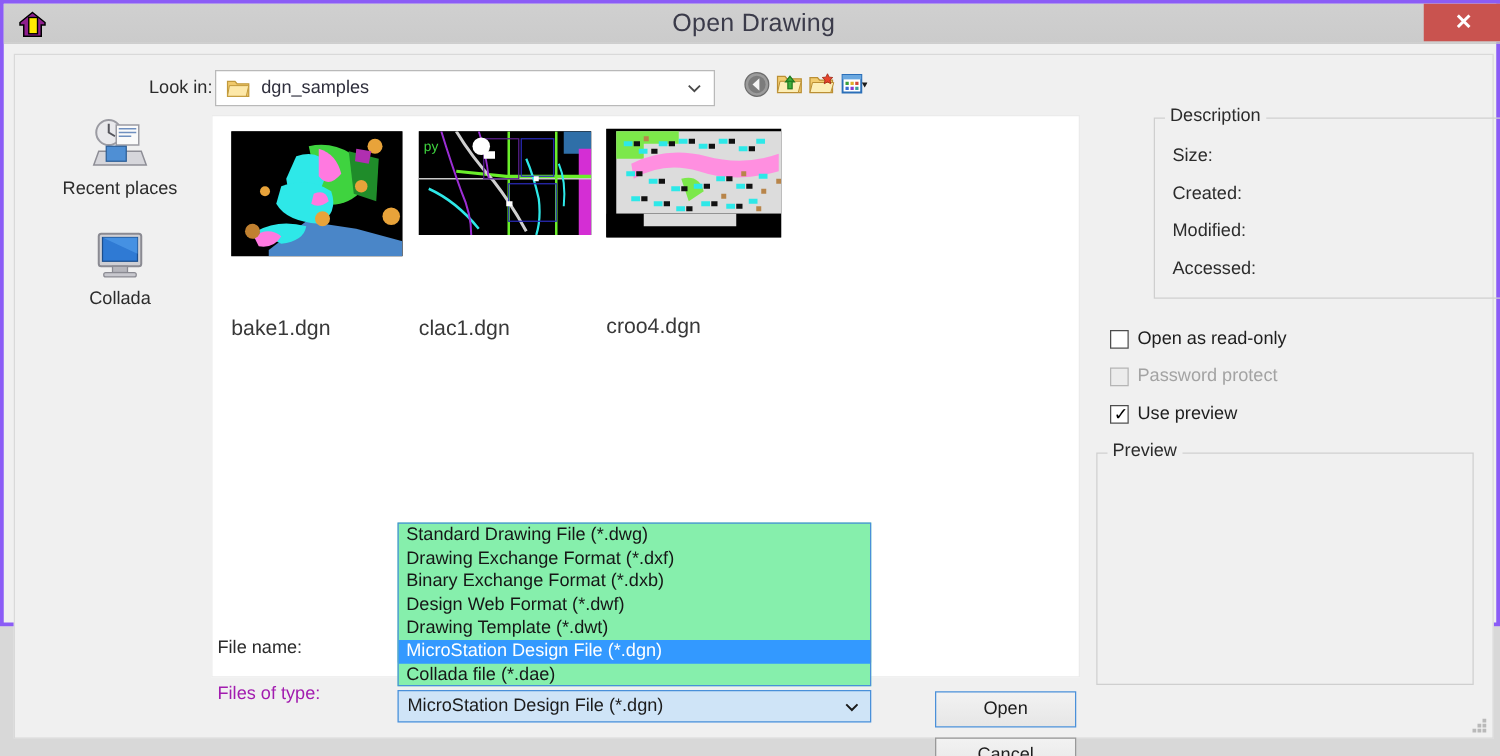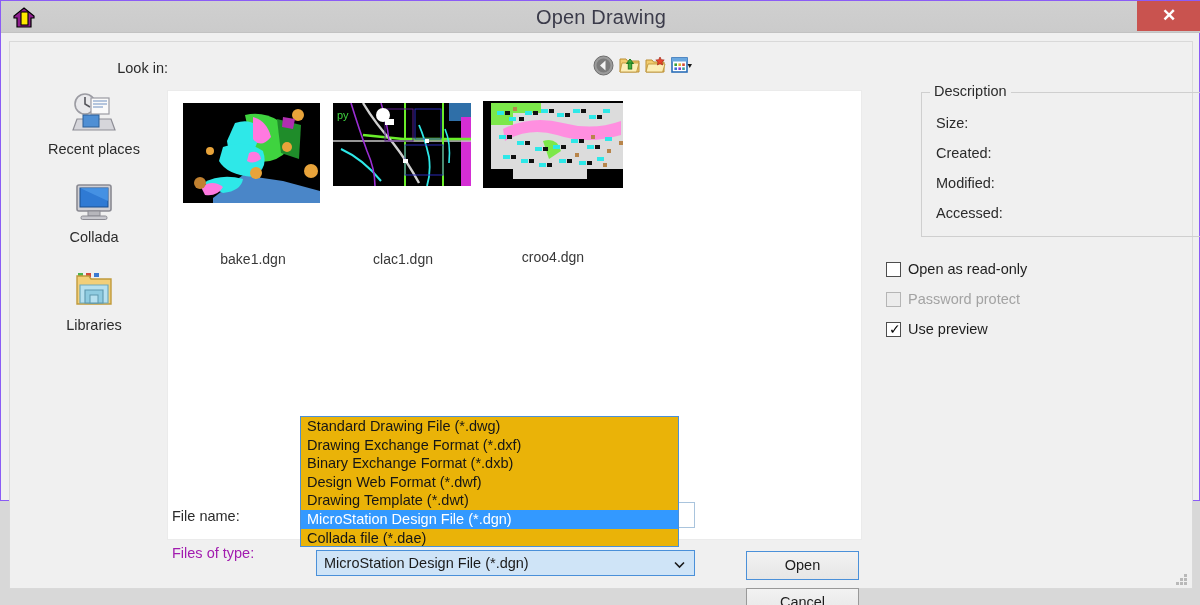--- a/index.html
+++ b/index.html
@@ -6,21 +6,21 @@
   html, body {
     width: 1200px; height: 605px;
     font-family: "Liberation Sans", sans-serif;
     background: #d8d8d8;
     overflow: hidden;
   }
   #dialog {
     position: absolute; left: 0; top: 0;
     width: 1200px; height: 501px;
     background: #f0f0f0;
-    border: 1px solid #8b5cf6;
+    border: 3px solid #8b5cf6;
     text-decoration: underline;
   }
 
   
   #titlebar {
     position: absolute; left: 0; top: 0; width: 1200px; height: 32px;
     background: linear-gradient(to bottom, #d0d0d0 0%, #cbcbcb 100%);
     border-bottom: 1px solid #c2c2c2;
   }
   #app-icon {
@@ -68,22 +68,22 @@
   }
 
   
   #file-list {
     position: absolute; left: 157px; top: 48px; width: 695px; height: 450px;
     background: #fff; border: 1px solid #ebebeb;
   }
   .file-tile { position: absolute; cursor: pointer; }
   .file-thumb { position: absolute; left: 0; top: 0; background: #000; overflow: hidden; }
   .file-caption {
-    position: absolute; width: 100%; text-align: center;
-    font-size: 14px; color: #383838;
+    position: absolute; width: 100%; text-align: left;
+    font-size: 17px; color: #383838;
   }
 
   
   #places {
     position: absolute; left: 14px; top: 48px; width: 140px; height: 450px;
   }
   .place-item {
     position: absolute; width: 140px; height: 84px; cursor: pointer; text-align: center;
   }
   .place-icon { position: relative; margin: 0 auto; width: 50px; height: 48px; }
@@ -105,22 +105,22 @@
     background: #cfe4f7; border: 1px solid #4a90d9; cursor: pointer;
   }
   #filetype-value {
     position: absolute; left: 7px; top: 0; height: 24px; line-height: 24px;
     font-size: 14.5px; color: #1b1b1b;
   }
   #filetype-chev { position: absolute; right: 8px; top: 6px; width: 13px; height: 13px; }
 
   
   #dropdown {
-    position: absolute; left: 290px; top: 374px; width: 379px; height: 131px;
-    background: #eab308; border: 1px solid #4a90d9; z-index: 40;
+    position: absolute; left: 306px; top: 374px; width: 379px; height: 131px;
+    background: #86efac; border: 1px solid #4a90d9; z-index: 40;
   }
   .dd-item {
     height: 18.6px; line-height: 18.6px; padding-left: 6px;
     font-size: 14.5px; color: #161616; white-space: nowrap; cursor: pointer;
   }
   .dd-item.selected { background: #3399ff; color: #ffffff; }
 
   
   .dlg-btn {
     position: absolute; width: 113px; height: 29px;
@@ -175,20 +175,34 @@
         <rect x="10" y="7" width="7" height="13" fill="#ffe900" stroke="#000" stroke-width="1.1"></rect>
       </svg>
     </div>
     <div id="title-text">Open Drawing</div>
     <div id="close-btn">✕</div>
   </div>
 
   <div id="body-area">
 
     <div id="lookin-label">Look in:</div>
+    <div id="lookin-combo">
+      <div id="lookin-folder">
+        <svg width="19" height="17" viewBox="0 0 19 17">
+          <path d="M1 3 H7 L8.6 5 H18 V15 H1 Z" fill="#f0c96a" stroke="#c29a3c" stroke-width="1"></path>
+          <path d="M2.5 6.5 H18 L16 15 H1 Z" fill="#fde8a8" stroke="#c29a3c" stroke-width=".8"></path>
+        </svg>
+      </div>
+      <div id="lookin-value">dgn_samples</div>
+      <div id="lookin-chev">
+        <svg width="13" height="13" viewBox="0 0 13 13">
+            <path d="M2 4.5 L6.5 9 L11 4.5" fill="none" stroke="#4a4a4a" stroke-width="1.5"></path>
+          </svg>
+      </div>
+    </div>
 
     <div class="tool-btn" style="left:583px">
       <span>
         <svg width="21" height="21" viewBox="0 0 21 21">
           <circle cx="10.5" cy="10.5" r="9.5" fill="#9b9b9b" stroke="#6d6d6d" stroke-width="1"></circle>
           <circle cx="10.5" cy="10.5" r="7" fill="#7c7c7c"></circle>
           <path d="M12.5 5.5 L7 10.5 L12.5 15.5 Z" fill="#f4f4f4"></path>
         </svg>
       </span>
     </div>
@@ -250,34 +264,20 @@
             <rect x="11" y="10" width="28" height="19" fill="#2f7ad4"></rect>
             <rect x="11" y="10" width="28" height="19" fill="none" stroke="#1b4e8e" stroke-width="1"></rect>
             <path d="M11 10 L39 23 L39 10 Z" fill="#4e9ae8" opacity=".75"></path>
             <rect x="19" y="33" width="12" height="5" fill="#b6b6bc" stroke="#8a8a92" stroke-width="1"></rect>
             <rect x="12" y="38" width="26" height="3.5" rx="1.6" fill="#c8c8ce" stroke="#8a8a92" stroke-width="1"></rect>
           </svg>
         </div>
         <div class="place-label">Collada</div>
       </div>
 
-      <div class="place-item" style="top:176px">
-        <div class="place-icon">
-          <svg width="50" height="48" viewBox="0 0 50 48">
-            <rect x="9" y="7" width="5" height="4" fill="#4db34d"></rect>
-            <rect x="17" y="7" width="5" height="4" fill="#d34b3b"></rect>
-            <rect x="25" y="7" width="5" height="4" fill="#3b7ad3"></rect>
-            <path d="M8 10 H20 L22 13 H42 V38 H8 Z" fill="#f2cf79" stroke="#c09a3c" stroke-width="1.4"></path>
-            <path d="M11 19 H39 V37 H11 Z" fill="#b6e0ef" stroke="#6fa9bd" stroke-width="1.2"></path>
-            <path d="M16 24 H34 V37 H16 Z" fill="#8ecbe0" stroke="#5d97ad" stroke-width="1.1"></path>
-            <rect x="21" y="29" width="8" height="8" fill="#b6e0ef" stroke="#5d97ad" stroke-width="1"></rect>
-          </svg>
-        </div>
-        <div class="place-label">Libraries</div>
-      </div>
 
 
     </div>
 
     <div id="file-list">
 
       <div class="file-tile" style="left:15px; top:12px; width:140px; height:175px">
         <div class="file-thumb" style="width:137px; height:100px">
           <svg width="137" height="100" viewBox="0 0 137 100" preserveAspectRatio="none">
             <rect width="137" height="100" fill="#000"></rect>
@@ -441,20 +441,23 @@
       <div class="chk-label disabled">Password protect</div>
     </div>
 
     <div class="chk-row" style="left:876px; top:279px">
       <div class="chk-box">
         <div class="chk-mark">✓</div>
       </div>
       <div class="chk-label">Use preview</div>
     </div>
 
+    <div class="groupbox" id="preview-group">
+      <div class="group-title">Preview</div>
+    </div>
 
     <div id="resize-grip">
       <svg width="13" height="13" viewBox="0 0 13 13">
         <g fill="#b9b9b9">
           <rect x="9" y="1" width="3" height="3"></rect>
           <rect x="5" y="5" width="3" height="3"></rect>
             <rect x="9" y="5" width="3" height="3"></rect>
           <rect x="1" y="9" width="3" height="3"></rect>
             <rect x="5" y="9" width="3" height="3"></rect>
             <rect x="9" y="9" width="3" height="3"></rect>

